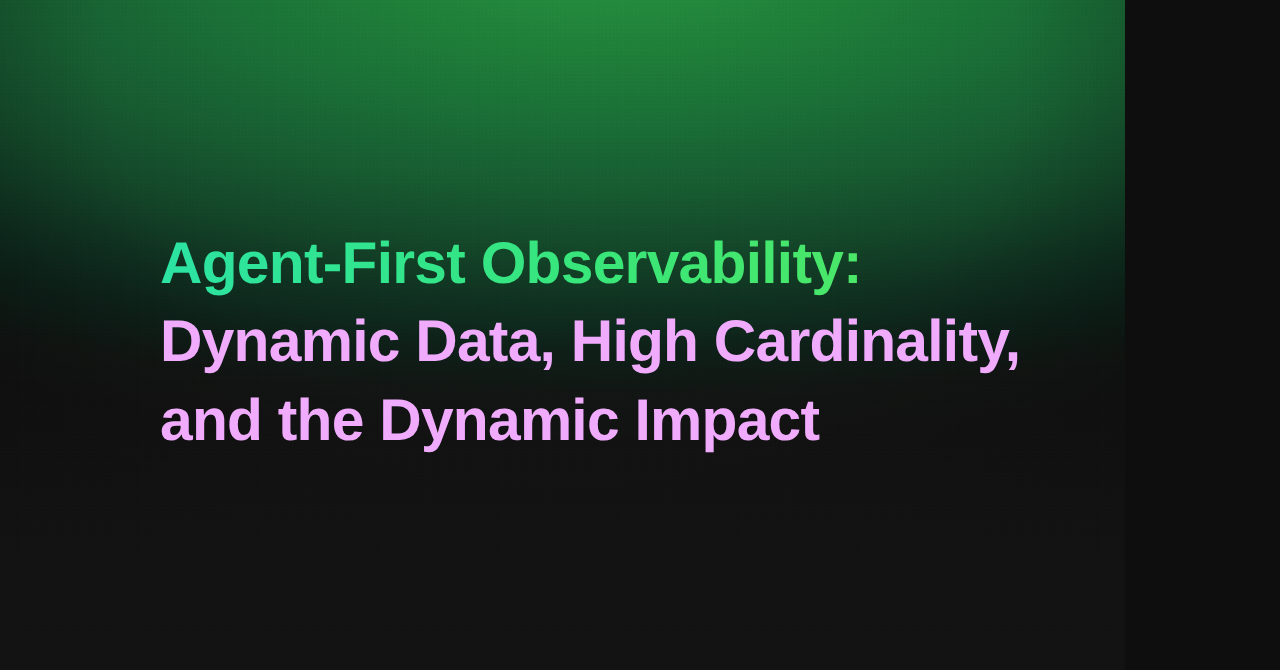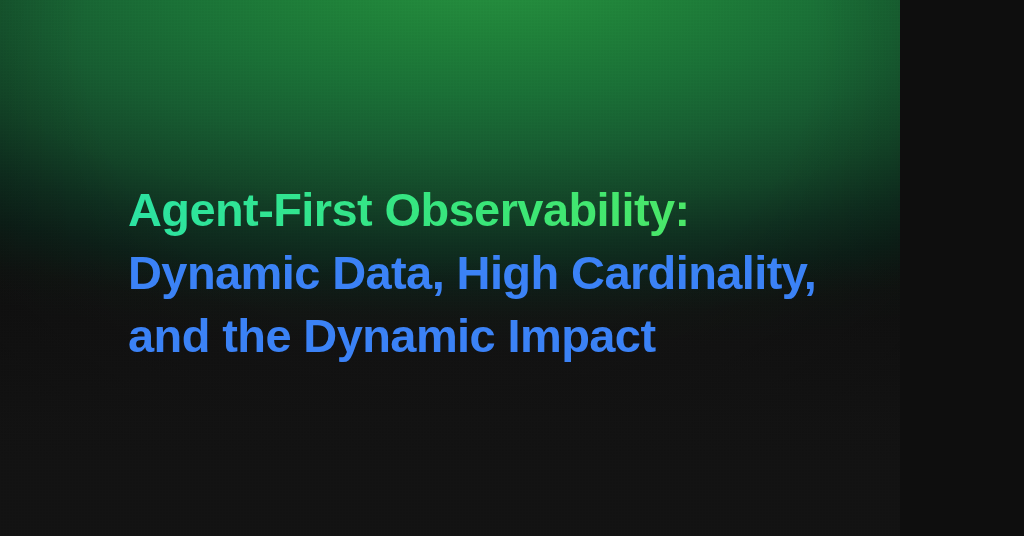--- a/index.html
+++ b/index.html
@@ -95,21 +95,21 @@
         #3ae677 44%,
         #4ce767 68%,
         #5fe85c 100%);
     -webkit-background-clip:text;
     background-clip:text;
     color:transparent;
     -webkit-text-fill-color:transparent;
   }
 
   .headline-line-main {
-    color:#3b82f6;
+    color:#f0abfc;
   }
 </style>
 </head>
 <body>
 
 <div id="hero-banner">
 
   <div class="bg-layer" id="bg-glow-primary"></div>
   <div class="bg-layer" id="bg-edge-shade"></div>
   <div class="bg-layer" id="bg-bottom-fade"></div>

